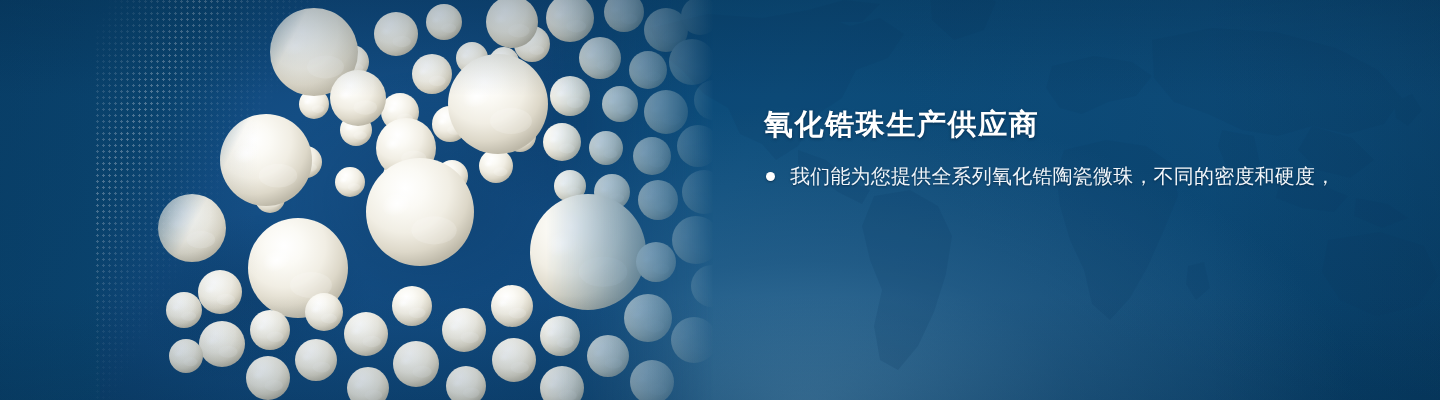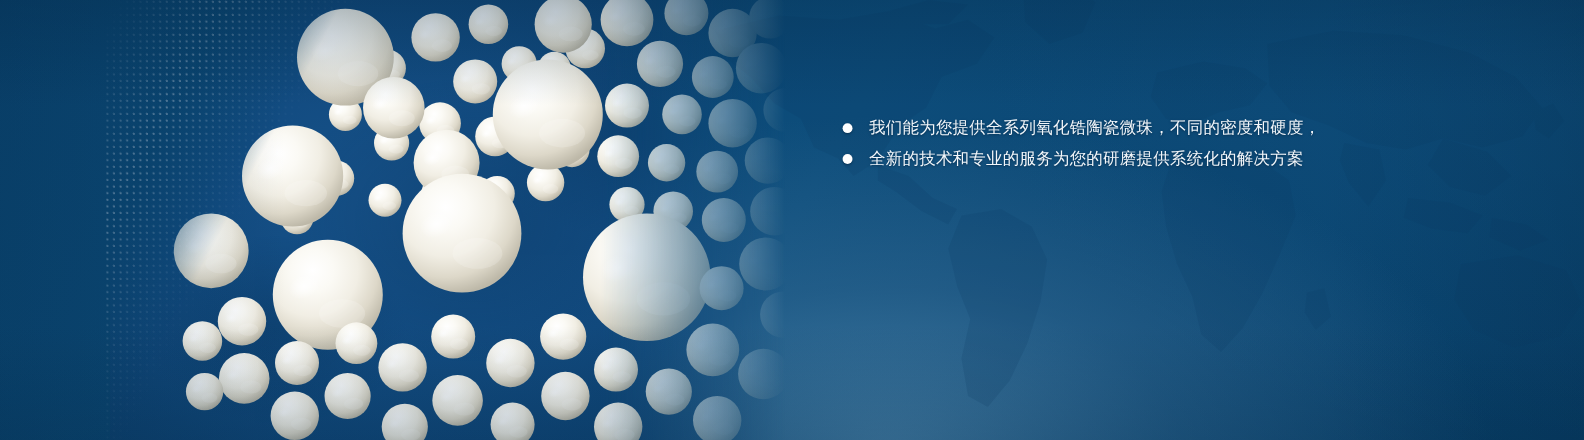--- a/index.html
+++ b/index.html
@@ -103,21 +103,21 @@
     line-height: 40px;
     margin: 0 0 20px 0;
     text-shadow: 0 1px 3px rgba(2,26,48,0.55);
     white-space: nowrap;
   }
   .bullets { margin: 0; padding: 0; list-style: none; }
   .bullet {
     position: relative;
     padding-left: 26px;
     color: #f2f6fa;
-    font-size: 15px;
+    font-size: 20px;
     line-height: 25px;
     margin-bottom: 3px;
     text-shadow: 0 1px 2px rgba(2,26,48,0.55);
     letter-spacing: 0.2px;
   }
   .bullet .dot {
     position: absolute;
     left: 2px;
     top: 8px;
     width: 9px;
@@ -291,26 +291,23 @@
         <use href="#b" transform="translate(612,286) scale(21)"></use>
       </g>
     </svg>
   </div>
 
   <div class="halftone"></div>
 
   <div class="bg-vignette"></div>
 
   <div class="content">
+    <h1 class="headline">氧化锆珠生产供应商</h1>
 
     <ul class="bullets">
       <li class="bullet">
         <span class="dot"></span>
         <span class="line">我们能为您提供全系列氧化锆陶瓷微珠，不同的密度和硬度，</span>
       </li>
-      <li class="bullet">
-        <span class="dot"></span>
-        <span class="line">全新的技术和专业的服务为您的研磨提供系统化的解决方案</span>
-      </li>
     </ul>
   </div>
 
 </div>
 
 </body></html>

